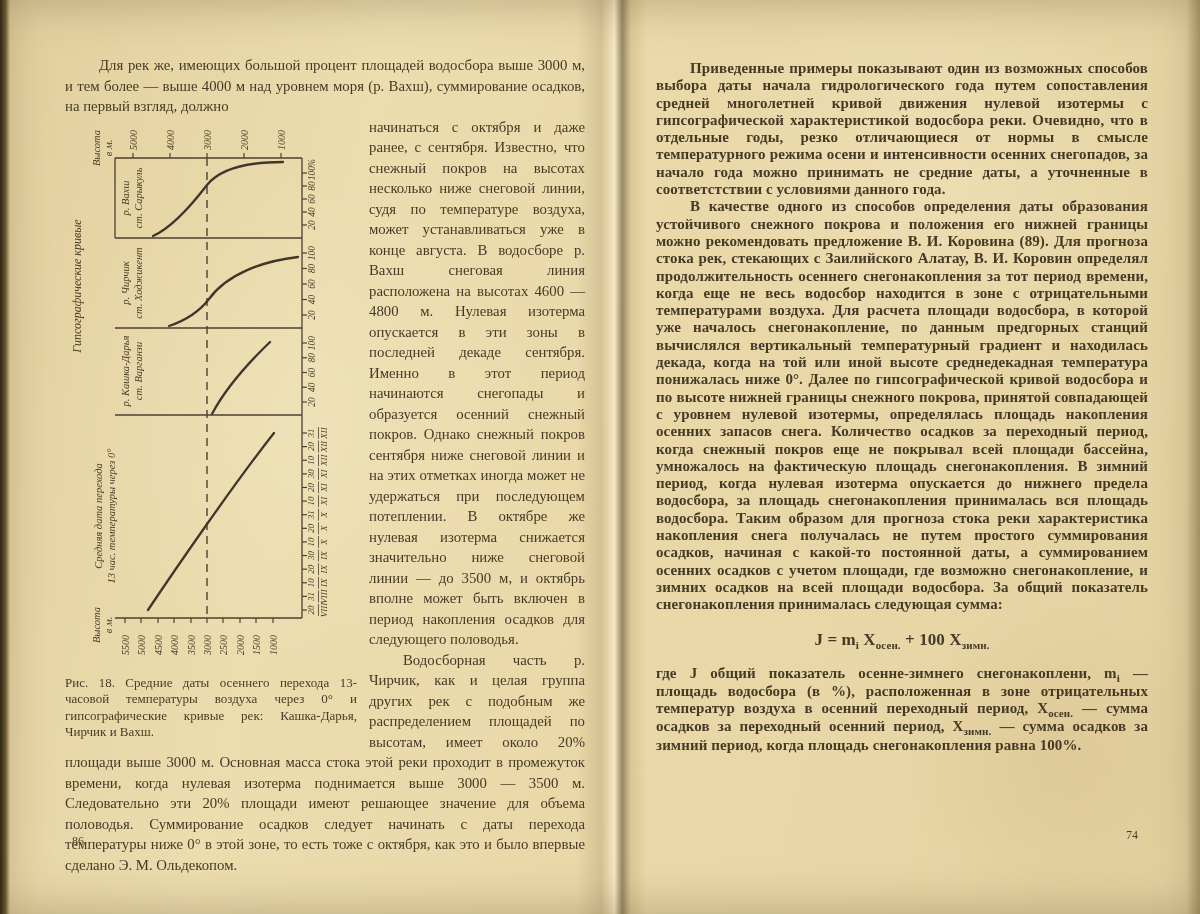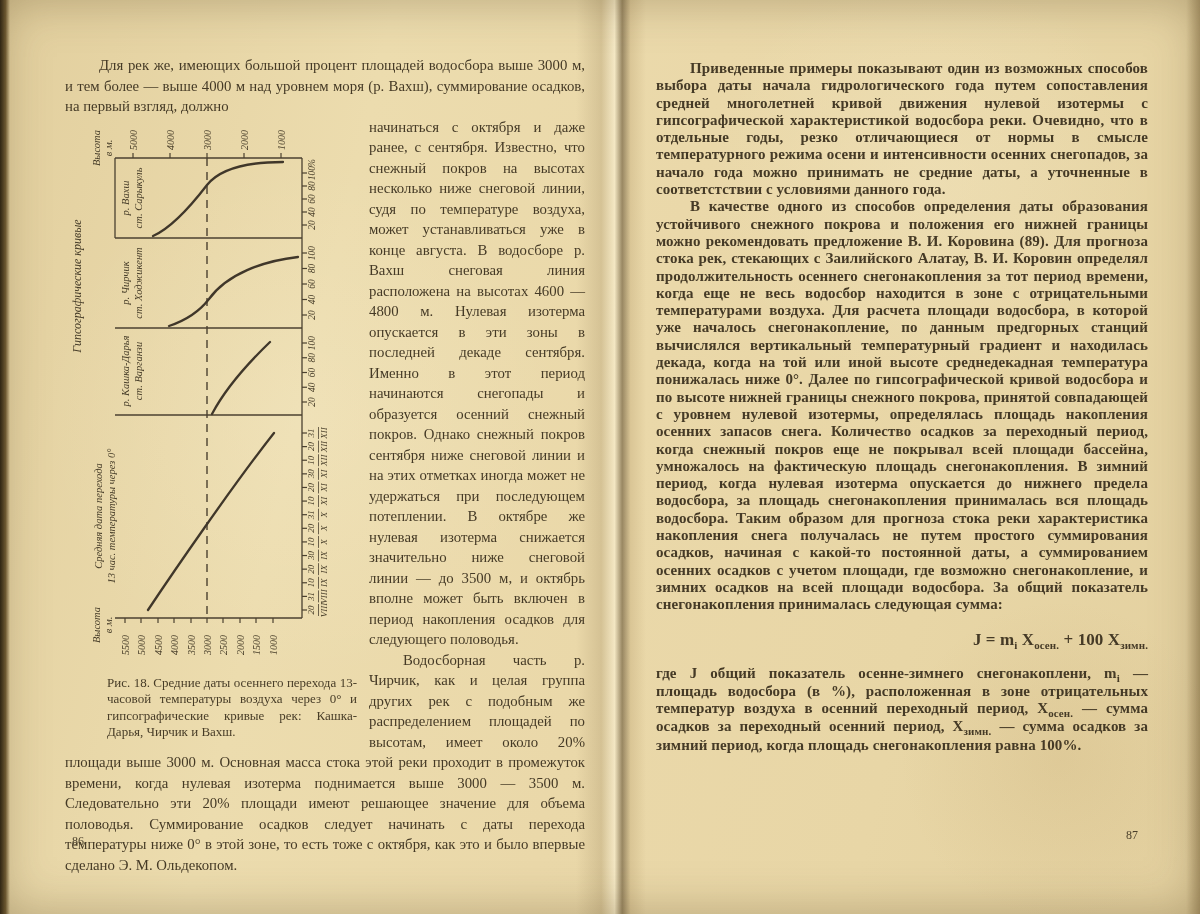--- a/index.html
+++ b/index.html
@@ -18,22 +18,22 @@
     background:linear-gradient(90deg,rgba(101,78,40,0) 0%,rgba(101,78,40,.16) 36%,
       rgba(251,243,216,.55) 55%,rgba(64,47,21,.48) 66%,rgba(160,132,82,.22) 78%,rgba(160,132,82,0) 100%);}
   .vignette{position:absolute;inset:0;box-shadow:inset 0 0 48px rgba(90,68,32,.36);pointer-events:none;}
   .page-left{position:absolute;left:65px;top:55px;width:520px;}
   .page-right{position:absolute;left:656px;top:60px;width:492px;font-weight:bold;}
   p{margin:0;text-align:justify;}
   .page-left p{font-size:14.8px;line-height:20.5px;}
   .page-right p{font-size:15px;line-height:17.3px;letter-spacing:.1px;}
   .indent{text-indent:34px;}
   .fig{float:left;width:292px;margin:6px 12px 2px 0;}
-  .fig-caption{font-size:13px !important;line-height:16.5px !important;margin-top:8px;color:#473c27;margin-left:42px;}
-  .formula{text-align:right;font-size:17px !important;line-height:22px !important;margin:15px 0 13px !important;}
+  .fig-caption{font-size:13px !important;line-height:16.5px !important;margin-top:8px;color:#473c27;}
+  .formula{text-align:center;font-size:17px !important;line-height:22px !important;margin:15px 0 13px !important;}
   .fsub{font-size:11px;position:relative;top:4px;}
   .pagenum{position:absolute;font-size:12px;color:#4a3f2a;}
   .pn-left{left:72px;top:834px;}
   .pn-right{left:1126px;top:828px;}
   svg text{fill:#463c28;font-style:italic;font-family:"Liberation Serif","DejaVu Serif",serif;}
   .ax{stroke:#4b4130;stroke-width:1.3;fill:none;}
   .tk{stroke:#4b4130;stroke-width:1.2;}
   .tk2{stroke:#4b4130;stroke-width:.8;}
   .dash{stroke:#4b4130;stroke-width:1.4;stroke-dasharray:8 6;}
   .curve{stroke:#40372a;stroke-width:2.3;fill:none;stroke-linecap:round;}
@@ -207,18 +207,18 @@
   </div>
 
   <div class="page-right">
     <p class="indent">Приведенные примеры показывают один из возможных способов выбора даты начала гидрологического года путем сопоставления средней многолетней кривой движения нулевой изотермы с гипсографической характеристикой водосбора реки. Очевидно, что в отдельные годы, резко отличающиеся от нормы в смысле температурного режима осени и интенсивности осенних снегопадов, за начало года можно принимать не средние даты, а уточненные в соответстствии с условиями данного года.</p>
     <p class="indent">В качестве одного из способов определения даты образования устойчивого снежного покрова и положения его нижней границы можно рекомендовать предложение В. И. Коровина (89). Для прогноза стока рек, стекающих с Заилийского Алатау, В. И. Коровин определял продолжительность осеннего снегонакопления за тот период времени, когда еще не весь водосбор находится в зоне с отрицательными температурами воздуха. Для расчета площади водосбора, в которой уже началось снегонакопление, по данным предгорных станций вычислялся вертикальный температурный градиент и находилась декада, когда на той или иной высоте среднедекадная температура понижалась ниже 0°. Далее по гипсографической кривой водосбора и по высоте нижней границы снежного покрова, принятой совпадающей с уровнем нулевой изотермы, определялась площадь накопления осенних запасов снега. Количество осадков за переходный период, когда снежный покров еще не покрывал всей площади бассейна, умножалось на фактическую площадь снегонакопления. В зимний период, когда нулевая изотерма опускается до нижнего предела водосбора, за площадь снегонакопления принималась вся площадь водосбора. Таким образом для прогноза стока реки характеристика накопления снега получалась не путем простого суммирования осадков, начиная с какой-то постоянной даты, а суммированием осенних осадков с учетом площади, где возможно снегонакопление, и зимних осадков на всей площади водосбора. За общий показатель снегонакопления принималась следующая сумма:</p>
     <p class="formula"><span>J = m</span><span class="fsub">i</span><span> X</span><span class="fsub">осен.</span><span> + 100 X</span><span class="fsub">зимн.</span></p>
     <p><span>где J общий показатель осенне-зимнего снегонакоплени, m</span><span class="fsub">i</span><span> — площадь водосбора (в %), расположенная в зоне отрицательных температур воздуха в осенний переходный период, X</span><span class="fsub">осен.</span><span> — сумма осадков за переходный осенний период, X</span><span class="fsub">зимн.</span><span> — сумма осадков за зимний период, когда площадь снегонакопления равна 100%.</span></p>
   </div>
 
   <div class="pagenum pn-left">86</div>
-  <div class="pagenum pn-right">87</div>
+  <div class="pagenum pn-right">74</div>
 
   <div class="gutter"></div>
   <div class="edge-right"></div>
   <div class="vignette"></div>
 </div>
 
 </body></html>

